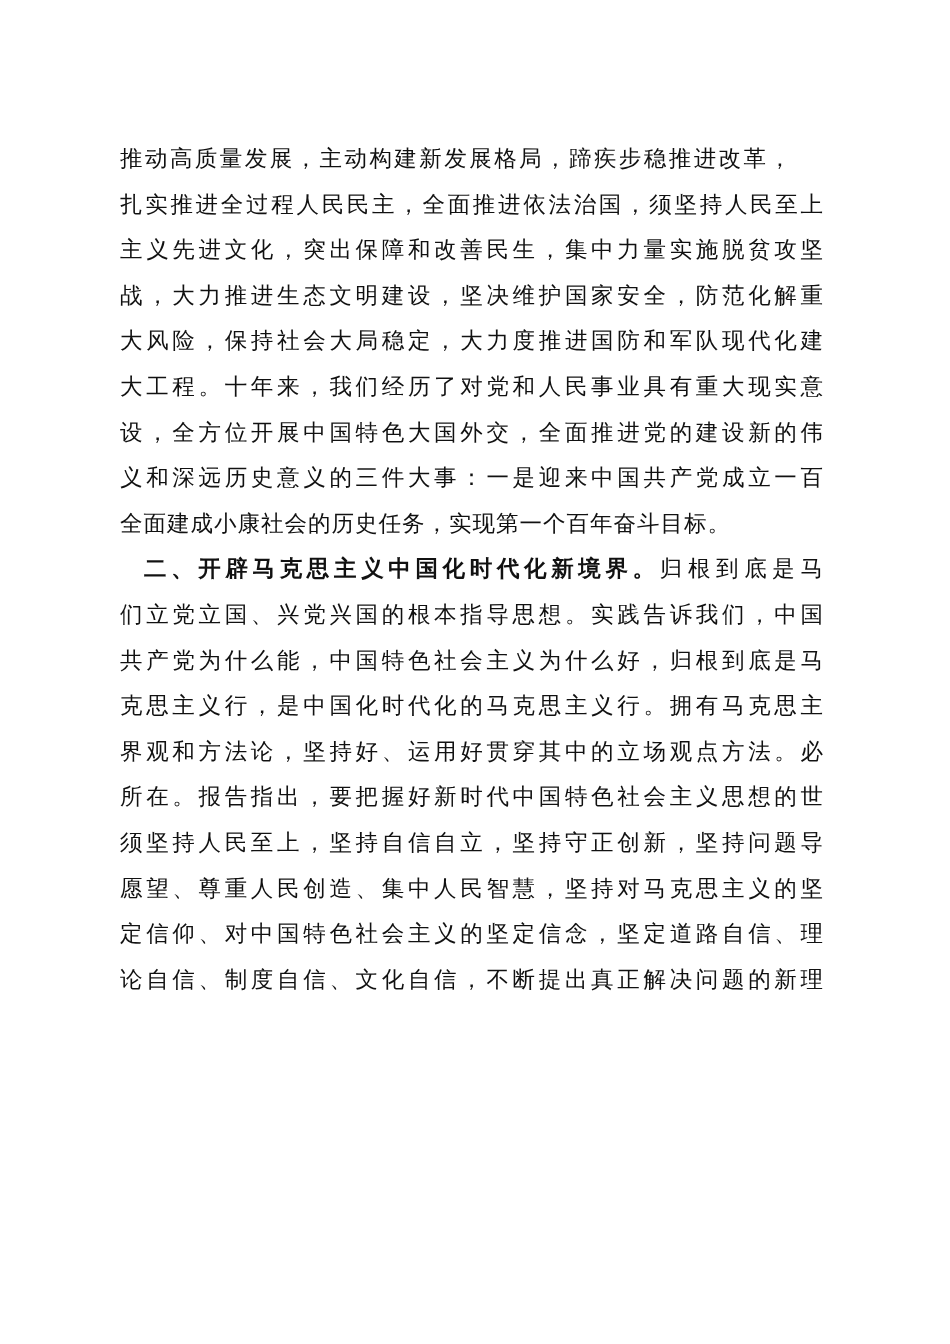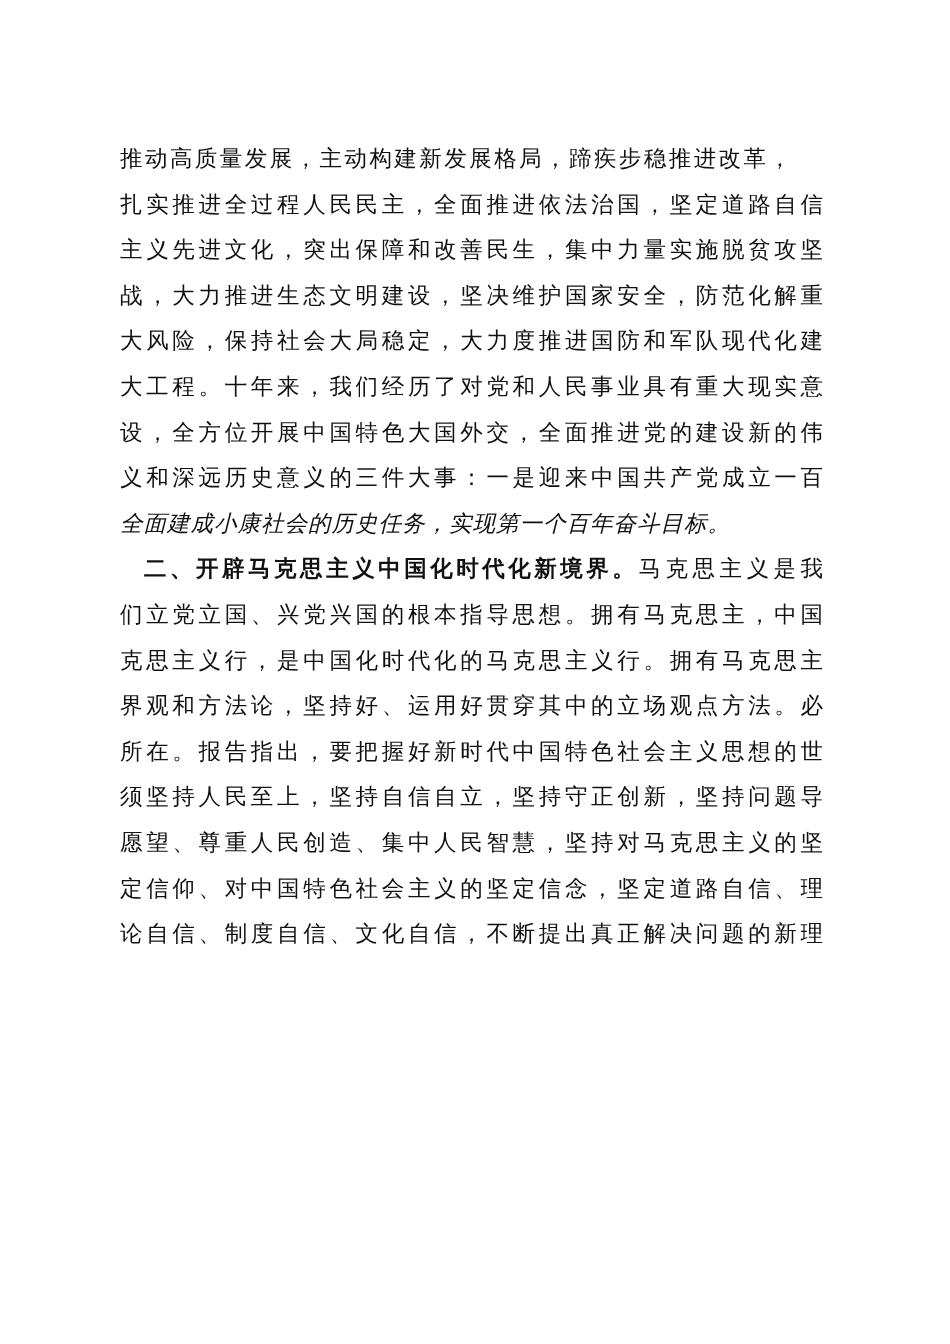--- a/index.html
+++ b/index.html
@@ -11,46 +11,47 @@
     position: absolute; left: 120px; top: 136px; width: 704px;
     font-family: "DejaVu Serif", "Liberation Serif", serif;
     font-size: 22.5px; color: #111111;
   }
   .line {
     height: 45.6px; line-height: 45.6px; white-space: nowrap;
     text-align: justify; text-align-last: justify;
     letter-spacing: 1px;
   }
   .line.first { text-align-last: justify; width: 672px; }
-  .line.last { text-align-last: left; font-style: italic; }
+  .line.last { text-align-last: left; }
   .heading {
     font-family: Liberation Sans, sans-serif;
     font-weight: bold; letter-spacing: 0;
     margin-left: 24px;
   }
 </style>
 </head>
 <body>
 
 <div class="page">
   <div class="text-block">
     <div class="paragraph">
       <div class="line first">推动高质量发展，主动构建新发展格局，蹄疾步稳推进改革，</div>
-      <div class="line">扎实推进全过程人民民主，全面推进依法治国，坚定道路自信</div>
+      <div class="line">扎实推进全过程人民民主，全面推进依法治国，须坚持人民至上</div>
       <div class="line">主义先进文化，突出保障和改善民生，集中力量实施脱贫攻坚</div>
       <div class="line">战，大力推进生态文明建设，坚决维护国家安全，防范化解重</div>
       <div class="line">大风险，保持社会大局稳定，大力度推进国防和军队现代化建</div>
       <div class="line">大工程。十年来，我们经历了对党和人民事业具有重大现实意</div>
       <div class="line">设，全方位开展中国特色大国外交，全面推进党的建设新的伟</div>
       <div class="line">义和深远历史意义的三件大事：一是迎来中国共产党成立一百</div>
       <div class="line last">全面建成小康社会的历史任务，实现第一个百年奋斗目标。</div>
     </div>
     <div class="paragraph">
-      <div class="line"><span class="heading">二、开辟马克思主义中国化时代化新境界。</span><span>马克思主义是我</span></div>
-      <div class="line">们立党立国、兴党兴国的根本指导思想。拥有马克思主，中国</div>
+      <div class="line"><span class="heading">二、开辟马克思主义中国化时代化新境界。</span><span>归根到底是马</span></div>
+      <div class="line">们立党立国、兴党兴国的根本指导思想。实践告诉我们，中国</div>
+      <div class="line">共产党为什么能，中国特色社会主义为什么好，归根到底是马</div>
       <div class="line">克思主义行，是中国化时代化的马克思主义行。拥有马克思主</div>
       <div class="line">界观和方法论，坚持好、运用好贯穿其中的立场观点方法。必</div>
       <div class="line">所在。报告指出，要把握好新时代中国特色社会主义思想的世</div>
       <div class="line">须坚持人民至上，坚持自信自立，坚持守正创新，坚持问题导</div>
       <div class="line">愿望、尊重人民创造、集中人民智慧，坚持对马克思主义的坚</div>
       <div class="line">定信仰、对中国特色社会主义的坚定信念，坚定道路自信、理</div>
       <div class="line">论自信、制度自信、文化自信，不断提出真正解决问题的新理</div>
     </div>
   </div>
 </div>

